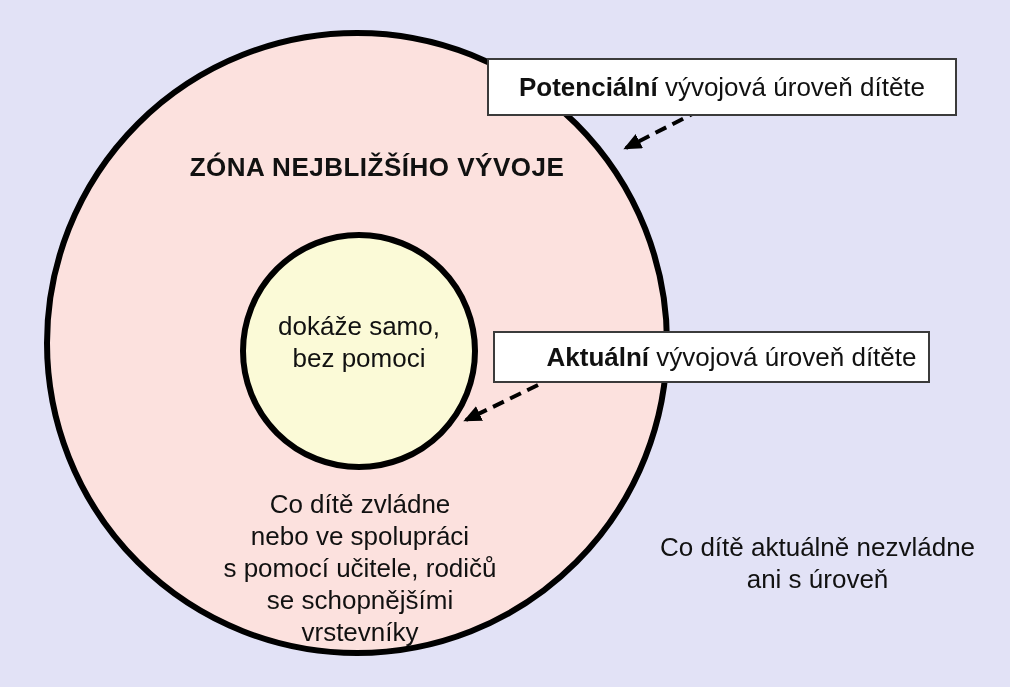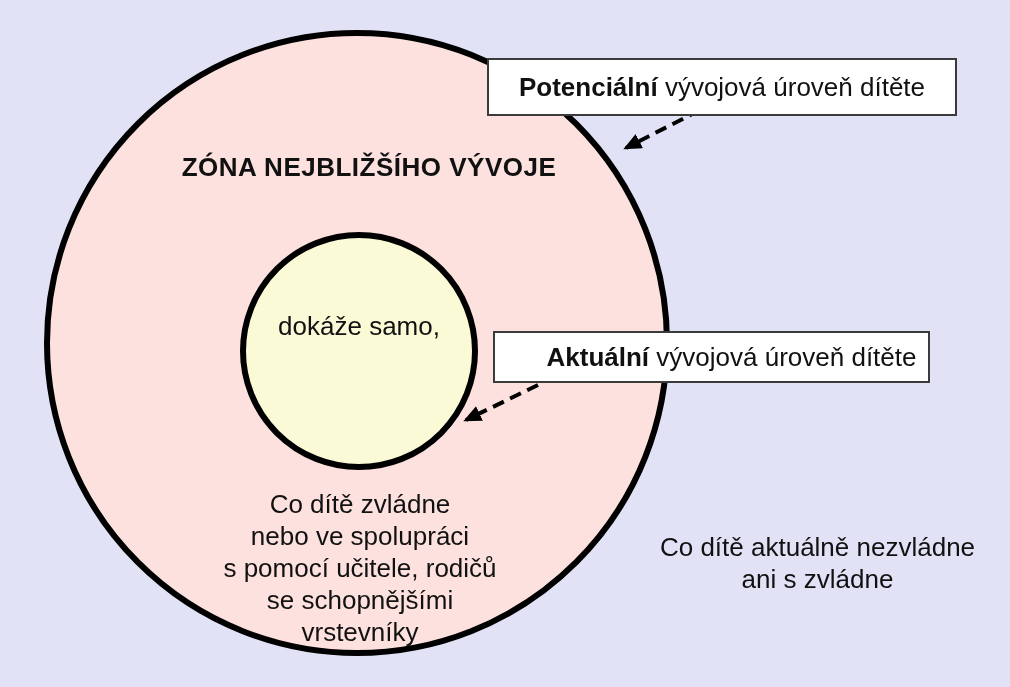--- a/index.html
+++ b/index.html
@@ -43,21 +43,21 @@
   }
   .box-actual {
     left: 493px;
     top: 331px;
     width: 437px;
     height: 52px;
     padding-left: 40px;
   }
   .diagram-title {
     position: absolute;
-    left: 159px;
+    left: 167px;
     top: 152px;
     width: 420px;
     text-align: center;
     font-size: 26px;
     font-weight: bold;
     letter-spacing: 0.5px;
   }
   .text-block {
     position: absolute;
     text-align: center;
@@ -98,33 +98,34 @@
 
     <line x1="700" y1="110" x2="626" y2="148" stroke="#000000" stroke-width="4" stroke-dasharray="12 7" marker-end="url(#arrowhead)"></line>
 
     <line x1="538" y1="385" x2="466" y2="420" stroke="#000000" stroke-width="4" stroke-dasharray="12 7" marker-end="url(#arrowhead)"></line>
   </svg>
 
   <div class="diagram-title">ZÓNA NEJBLIŽŠÍHO VÝVOJE</div>
 
   <div class="text-block inner-circle-text">
     <div>dokáže samo,</div>
+    <div>bez pomoci</div>
   </div>
 
   <div class="text-block zpd-text">
     <div>Co dítě zvládne</div>
     <div>nebo ve spolupráci</div>
     <div>s pomocí učitele, rodičů</div>
     <div>se schopnějšími</div>
     <div>vrstevníky</div>
   </div>
 
   <div class="text-block outside-text">
     <div>Co dítě aktuálně nezvládne</div>
-    <div>ani s zvládne</div>
+    <div>ani s úroveň</div>
   </div>
 
   <div class="label-box box-potential" style="background: rgb(255, 255, 255); border-color: rgb(59, 59, 59);">
     <span>
       <span class="bold-part">Potenciální</span><span> vývojová úroveň dítěte</span>
     </span>
   </div>
 
   <div class="label-box box-actual" style="background: rgb(255, 255, 255); border-color: rgb(59, 59, 59);">
     <span>

